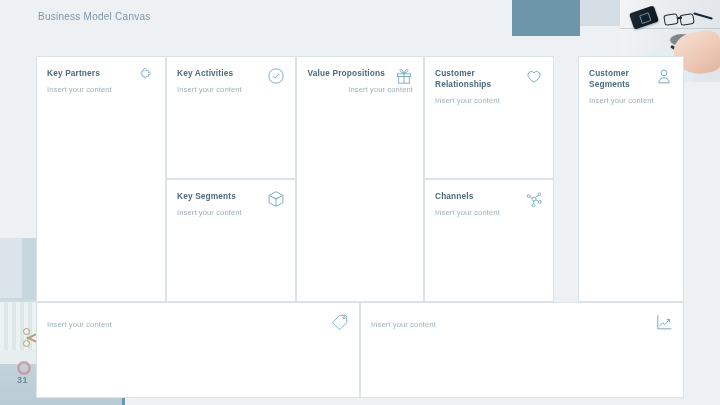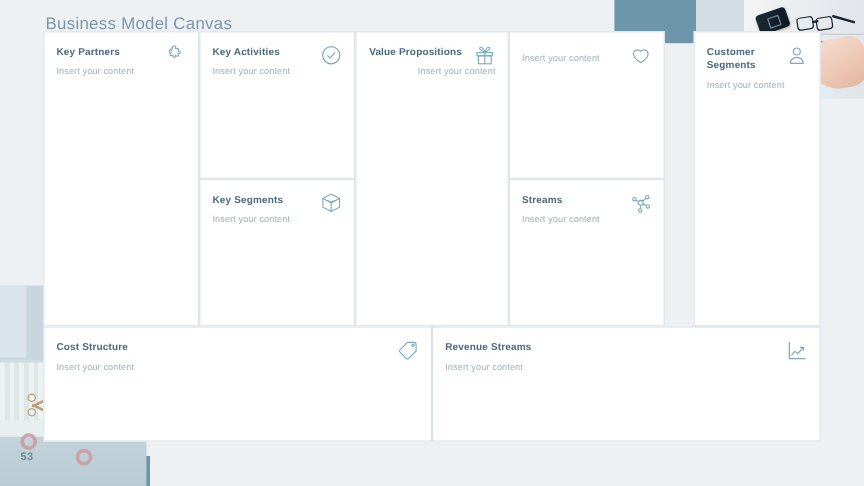--- a/index.html
+++ b/index.html
@@ -123,28 +123,28 @@
 
   .page-number {
     position: absolute; left: 17px; top: 375px;
     font-size: 9px; font-weight: bold; color: #6b8798; letter-spacing: .4px;
     z-index: 6;
   }
 
   
   .slide-title {
     position: absolute; left: 38px; top: 11px;
-    font-size: 14px; color: #7d96a6; letter-spacing: .25px;
+    font-size: 10px; color: #7d96a6; letter-spacing: .25px;
     z-index: 5;
     text-align: center;
   }
 
   
   .canvas {
-    position: absolute; left: 36px; top: 26px;
+    position: absolute; left: 36px; top: 56px;
     width: 648px; height: 342px;
     z-index: 4;
   }
 
   .canvas-top {
     position: absolute; left: 0; top: 0; width: 648px; height: 246px;
     display: flex;
   }
   .canvas-bottom {
     position: absolute; left: 0; top: 246px; width: 648px; height: 96px;
@@ -230,21 +230,21 @@
     <span class="r1"></span>
       <span class="r2"></span>
     <span class="s1"></span>
       <span class="s2"></span>
       <span class="s3"></span>
   </div>
   <div class="ring-a"></div>
   <div class="ring-b"></div>
 </div>
 
-<div class="page-number">53</div>
+<div class="page-number">31</div>
 
 <div class="slide-title">Business Model Canvas</div>
 
 <div class="canvas">
 
   <div class="canvas-top">
 
     <div class="col col-kp">
       <div class="cell cell-full">
         <div class="cell-inner">
@@ -302,31 +302,32 @@
               <path d="M12 9.2c1.6-1 3.6-2.1 4.7-3.1.9-.8.3-2.1-.9-2-1.4.1-2.9 2.2-3.8 5.1z"></path>
             </svg>
           </div>
         </div>
       </div>
     </div>
 
     <div class="col col-cr">
       <div class="cell cell-half">
         <div class="cell-inner">
+          <div class="cell-title">Customer Relationships</div>
           <div class="cell-placeholder">Insert your content</div>
           <div class="cell-icon">
             <svg viewBox="0 0 24 24" fill="none" stroke="currentColor" stroke-width="1.15">
               <path d="M12 19.5s-7.3-4.4-7.3-9.1A4.1 4.1 0 0 1 12 8.2a4.1 4.1 0 0 1 7.3 2.2c0 4.7-7.3 9.1-7.3 9.1z"></path>
             </svg>
           </div>
         </div>
       </div>
       <div class="cell cell-half">
         <div class="cell-inner">
-          <div class="cell-title">Streams</div>
+          <div class="cell-title">Channels</div>
           <div class="cell-placeholder">Insert your content</div>
           <div class="cell-icon">
             <svg viewBox="0 0 24 24" fill="none" stroke="currentColor" stroke-width="1.1">
               <circle cx="12" cy="12" r="2.4"></circle>
               <circle cx="18.4" cy="6.4" r="1.7"></circle>
               <circle cx="5.6" cy="8.4" r="1.7"></circle>
               <circle cx="19" cy="15.6" r="1.7"></circle>
               <circle cx="11.4" cy="19.6" r="1.7"></circle>
               <path d="M13.7 10.4l3.3-2.7M9.7 11.2L7.2 9.3M14.3 13.1l3.2 1.7M12 14.4l-.4 3.5"></path>
             </svg>
@@ -350,36 +351,34 @@
       </div>
     </div>
 
   </div>
 
   <div class="canvas-bottom">
 
     <div class="col col-cost">
       <div class="cell cell-full">
         <div class="cell-inner">
-          <div class="cell-title wide">Cost Structure</div>
           <div class="cell-placeholder">Insert your content</div>
           <div class="cell-icon">
             <svg viewBox="0 0 24 24" fill="none" stroke="currentColor" stroke-width="1.1">
               <path d="M20.1 12.6l-7.5 7.5a1.6 1.6 0 0 1-2.3 0l-6.3-6.3a1.6 1.6 0 0 1 0-2.3l7.5-7.5h6.3a2.3 2.3 0 0 1 2.3 2.3z"></path>
               <circle cx="17.1" cy="6.9" r="1.2"></circle>
             </svg>
           </div>
         </div>
       </div>
     </div>
 
     <div class="col col-rev">
       <div class="cell cell-full">
         <div class="cell-inner">
-          <div class="cell-title wide">Revenue Streams</div>
           <div class="cell-placeholder">Insert your content</div>
           <div class="cell-icon">
             <svg viewBox="0 0 24 24" fill="none" stroke="currentColor" stroke-width="1.2">
               <path d="M4.6 3.8v16.4h16.2"></path>
               <path d="M6.6 16.9l3.6-3.9 2.7 2.2 5.6-6.1"></path>
               <path d="M15.3 8.9h3.4v3.3"></path>
             </svg>
           </div>
         </div>
       </div>

